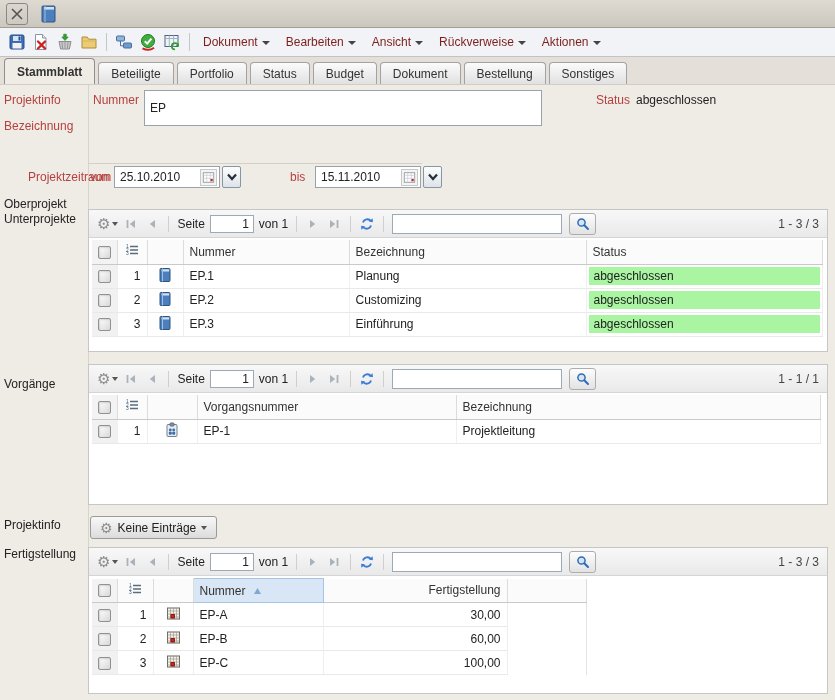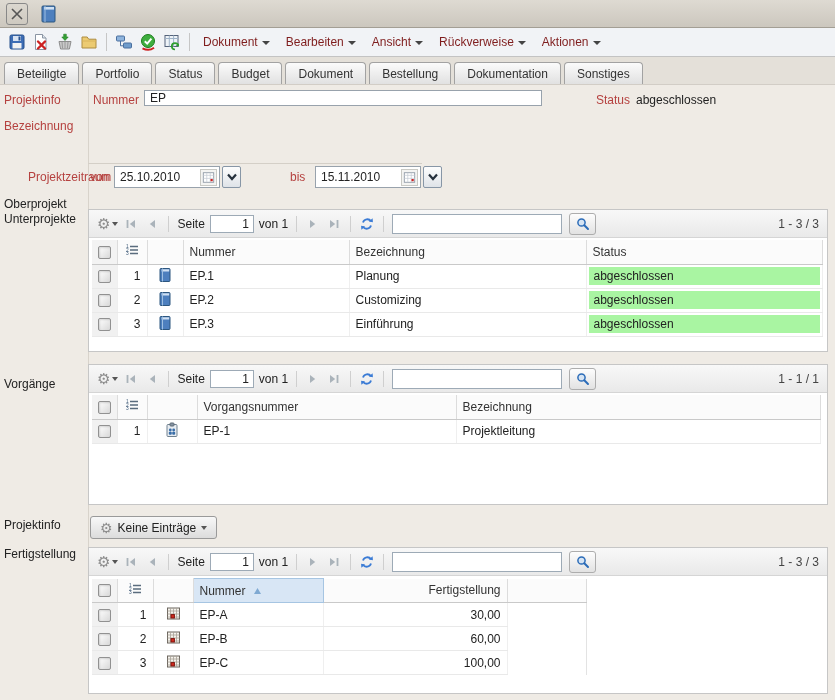--- a/index.html
+++ b/index.html
@@ -173,37 +173,37 @@
     <span>Rückverweise</span>
       <span class="caret"></span>
   </span>
   <span class="menu">
     <span>Aktionen</span>
       <span class="caret"></span>
   </span>
 </div>
 
 <div class="tabbar">
+  <div class="tab active">Stammblatt</div>
   <div class="tab">Beteiligte</div>
   <div class="tab">Portfolio</div>
   <div class="tab">Status</div>
   <div class="tab">Budget</div>
   <div class="tab">Dokument</div>
   <div class="tab">Bestellung</div>
-  <div class="tab">Dokumentation</div>
   <div class="tab">Sonstiges</div>
 </div>
 
 <div class="content">
   <div class="vdiv"></div>
   <div class="hline"></div>
 
   <span class="lbl red" style="left:4px; top:8px;">Projektinfo</span>
   <span class="lbl red" style="left:93px; top:8px;">Nummer</span>
-  <input class="txt" style="position: absolute; left: 144px; top: 5px; width: 398px; height: 16px;" value="EP">
+  <input class="txt" style="position: absolute; left: 144px; top: 5px; width: 398px; height: 36px;" value="EP">
   <span class="lbl red" style="left:596px; top:8px;">Status</span>
   <span class="lbl" style="left:636px; top:8px;">abgeschlossen</span>
 
   <span class="lbl red" style="left:4px; top:34px;">Bezeichnung</span>
 
   <span class="lbl red" style="left:4px; top:85px;margin-left:24px;">Projektzeitraum</span>
   <span class="lbl red" style="left:90px; top:85px;">von</span>
   <div class="dategroup" style="left:114px; top:81px;">
     <span class="dval">25.10.2010</span>
     <span class="calbox">

